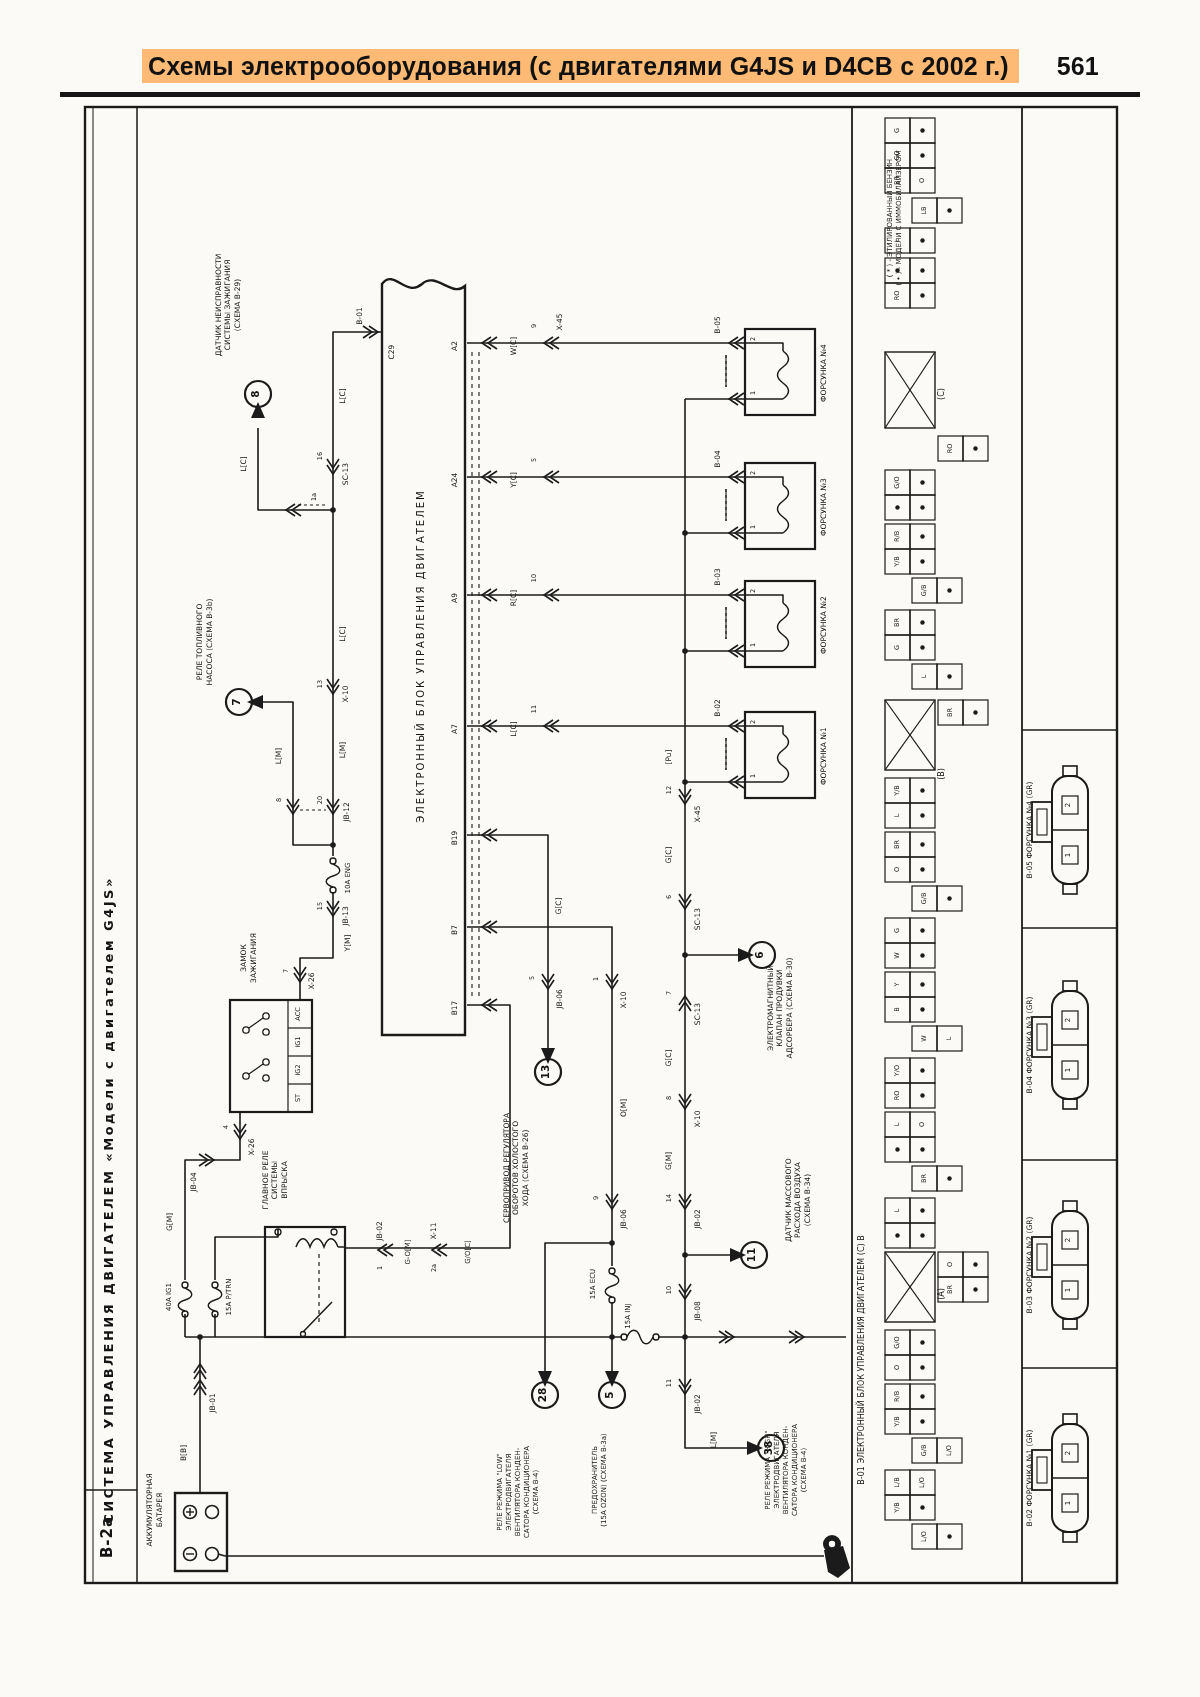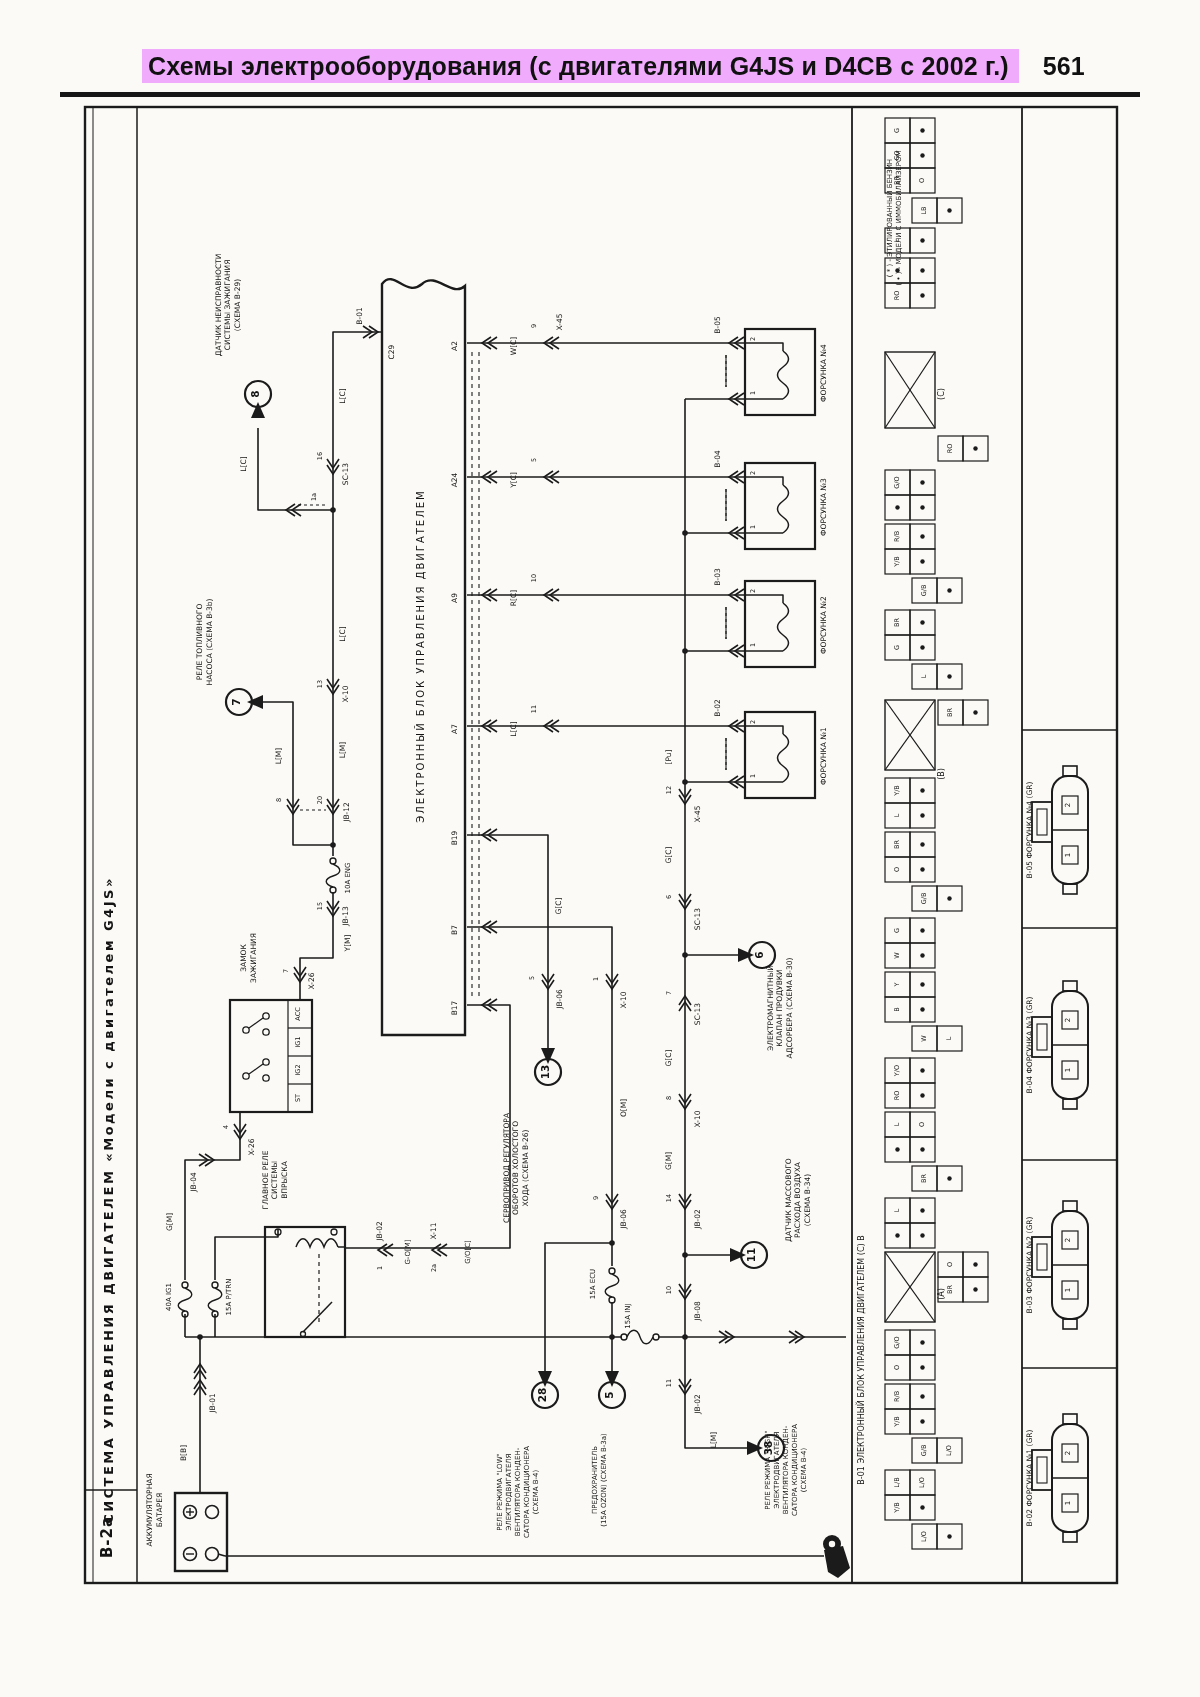--- a/index.html
+++ b/index.html
@@ -1,21 +1,21 @@
 <!DOCTYPE html>
 <html><head>
 <meta charset="utf-8">
 <style>
   html,body{margin:0;padding:0;background:#eceae5;}
   #page{position:relative;width:1200px;height:1697px;background:#fbfaf6;overflow:hidden;
         font-family:"Liberation Sans",sans-serif;}
   .header{position:absolute;top:52px;left:142px;width:1000px;white-space:nowrap;}
-  .header-title{background:#f0abfc;color:#111;font-weight:bold;font-size:25px;
+  .header-title{background:#fdba74;color:#111;font-weight:bold;font-size:25px;
         padding:3px 10px 3px 6px;letter-spacing:0.2px;}
-  .page-num{color:#111;font-weight:bold;font-size:25px;margin-left:24px;}
+  .page-num{color:#111;font-weight:bold;font-size:25px;margin-left:38px;}
   .header-rule{position:absolute;top:92px;left:60px;width:1080px;height:5px;background:#161616;}
   svg text{font-family:"DejaVu Sans",sans-serif;fill:#141414;}
 </style>
 </head>
 <body>
 
 <div id="page">
   <div class="header">
     <span class="header-title">Схемы электрооборудования (с двигателями G4JS и D4CB с 2002 г.)</span><span class="page-num">561</span>
   </div>

